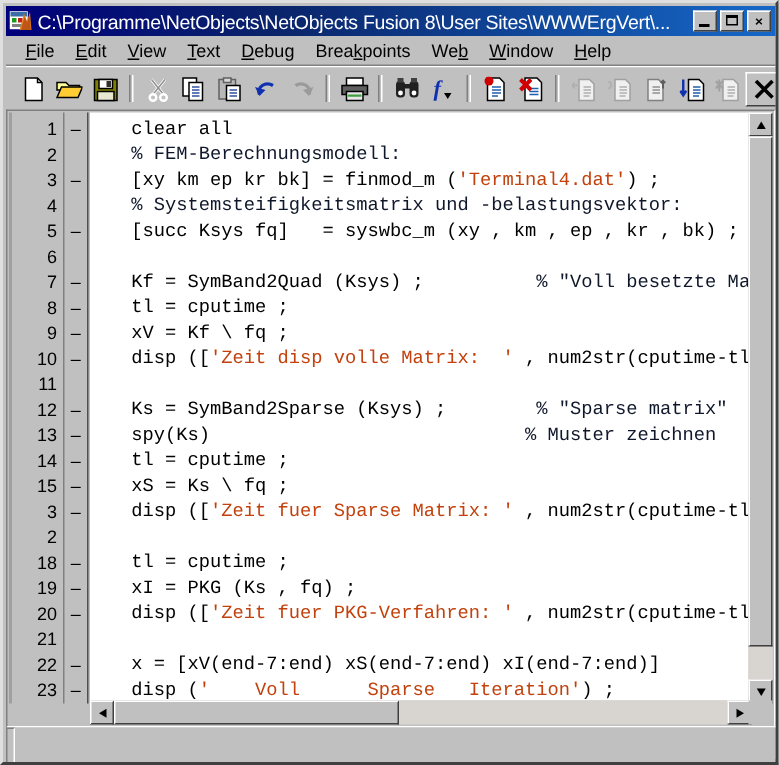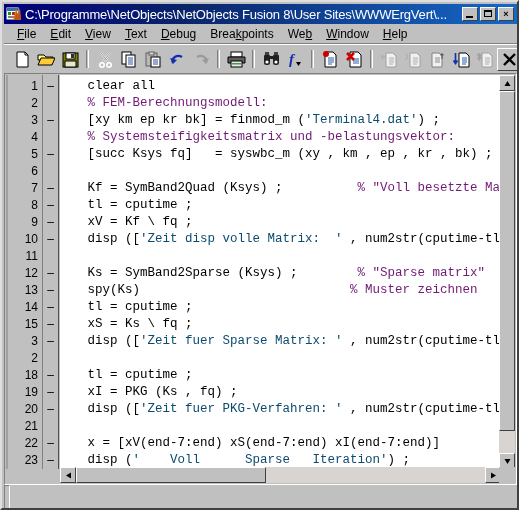--- a/index.html
+++ b/index.html
@@ -226,22 +226,22 @@
   .mk {
     height: 17px;
     line-height: 17px;
     font-family: "Liberation Sans", sans-serif;
     font-size: 12px;
     text-align: center;
     color: #000;
   }
   .num-pad, .mk-pad { padding-top: 3px; }
 
-  .tok-cmt { color: #701a75; text-align: center; }
-  .tok-str { color: #0c4a6e; font-family: Liberation Mono, monospace; }
+  .tok-cmt { color: #0f172a; text-align: center; }
+  .tok-str { color: #c2410c; font-family: Liberation Mono, monospace; }
 
   
   .vscroll {
     position: absolute;
     right: 1px; top: 1px;
     width: 16px;
     height: 394px;
     background: #c0c0c0;
   }
   .hscroll {

